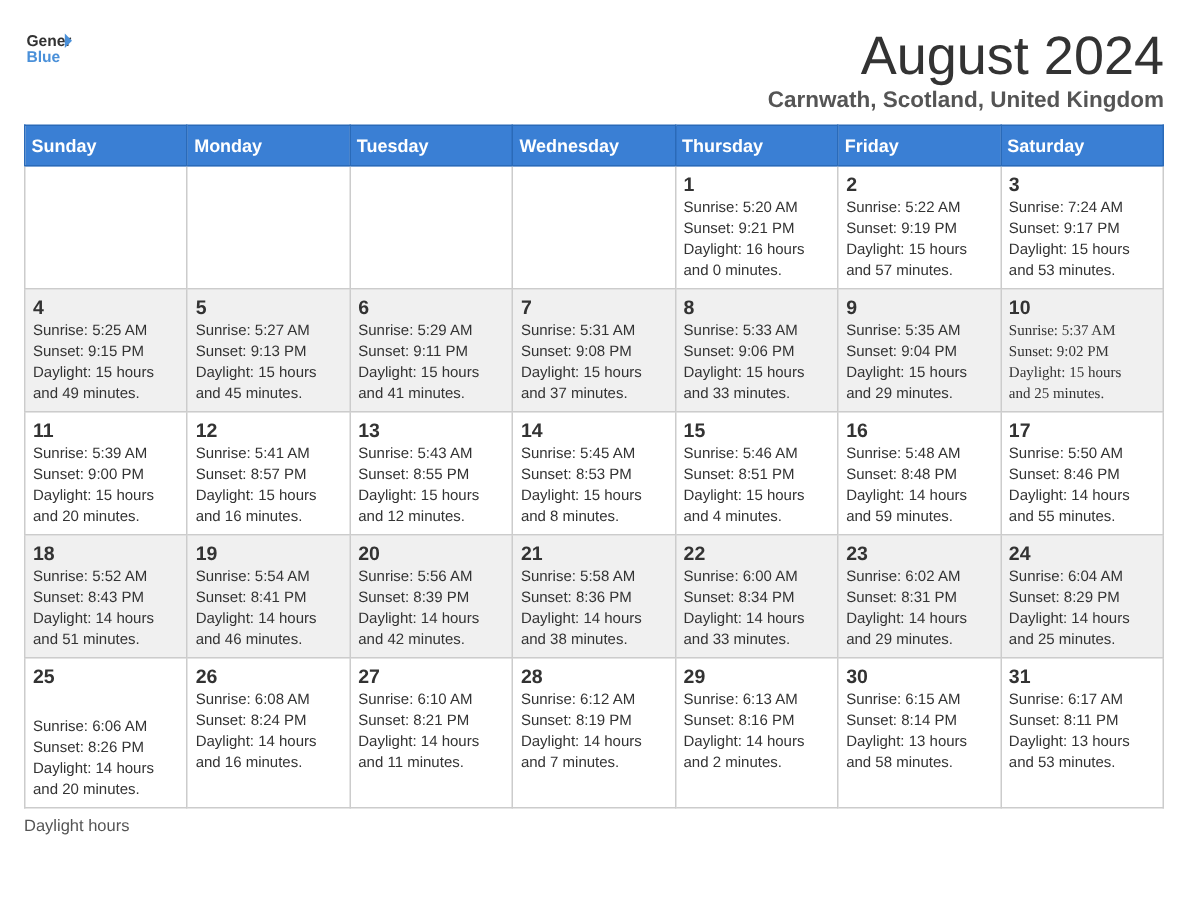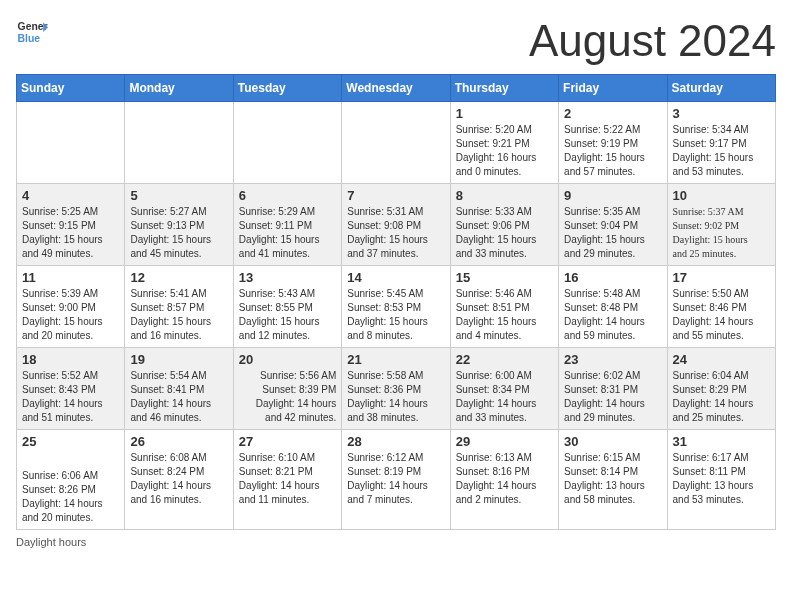--- a/index.html
+++ b/index.html
@@ -22,21 +22,21 @@
       gap: 4px;
     }
     .logo-icon {
       width: 32px;
       height: 32px;
     }
     .title-area {
       text-align: right;
     }
     .month-title {
-      font-size: 44px;
+      font-size: 36px;
       font-weight: normal;
       color: #333;
     }
     .location {
       font-size: 15px;
       color: #555;
       font-weight: bold;
     }
     table {
       width: 100%;
@@ -91,20 +91,21 @@
 <div class="header">
   <div class="logo">
     <svg class="logo-icon" viewBox="0 0 40 40" xmlns="http://www.w3.org/2000/svg">
       <text x="2" y="18" font-size="13" font-weight="bold" fill="#333">General</text>
       <text x="2" y="32" font-size="13" font-weight="bold" fill="#4a90d9">Blue</text>
       <polygon points="34,8 40,14 34,20" fill="#4a90d9"></polygon>
     </svg>
   </div>
   <div class="title-area">
     <div class="month-title">August 2024</div>
+    <div class="location">Carnwath, Scotland, United Kingdom</div>
   </div>
 </div>
 
 <table>
   <thead>
     <tr>
     <th>Sunday</th>
         <th>Monday</th>
         <th>Tuesday</th>
         <th>Wednesday</th>
@@ -128,21 +129,21 @@
         </td>
         <td>
           <div class="day-num">2</div>
           <div class="day-info" style="white-space: pre-line;">Sunrise: 5:22 AM
 Sunset: 9:19 PM
 Daylight: 15 hours
 and 57 minutes.</div>
         </td>
         <td>
           <div class="day-num">3</div>
-          <div class="day-info" style="white-space: pre-line;">Sunrise: 5:34 AM
+          <div class="day-info" style="white-space: pre-line;">Sunrise: 7:24 AM
 Sunset: 9:17 PM
 Daylight: 15 hours
 and 53 minutes.</div>
         </td>
       </tr>
       <tr>
         <td>
           <div class="day-num">4</div>
           <div class="day-info" style="white-space: pre-line;">Sunrise: 5:25 AM
 Sunset: 9:15 PM
@@ -253,21 +254,21 @@
         </td>
         <td>
           <div class="day-num">19</div>
           <div class="day-info" style="white-space: pre-line;">Sunrise: 5:54 AM
 Sunset: 8:41 PM
 Daylight: 14 hours
 and 46 minutes.</div>
         </td>
         <td>
           <div class="day-num">20</div>
-          <div class="day-info" style="white-space: pre-line; text-align: right;">Sunrise: 5:56 AM
+          <div class="day-info" style="white-space: pre-line;">Sunrise: 5:56 AM
 Sunset: 8:39 PM
 Daylight: 14 hours
 and 42 minutes.</div>
         </td>
         <td>
           <div class="day-num">21</div>
           <div class="day-info" style="white-space: pre-line;">Sunrise: 5:58 AM
 Sunset: 8:36 PM
 Daylight: 14 hours
 and 38 minutes.</div>

